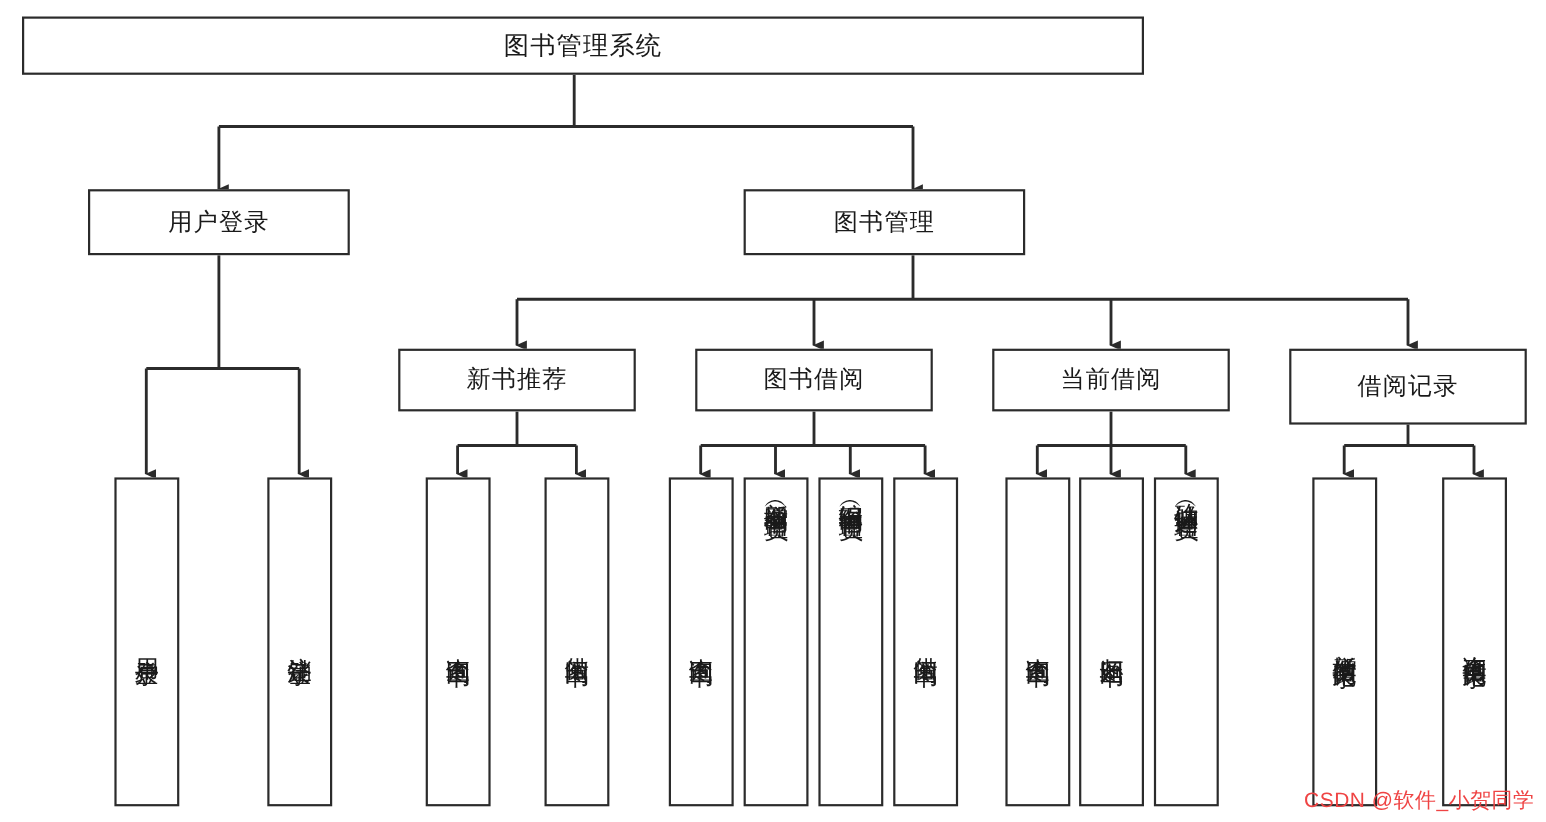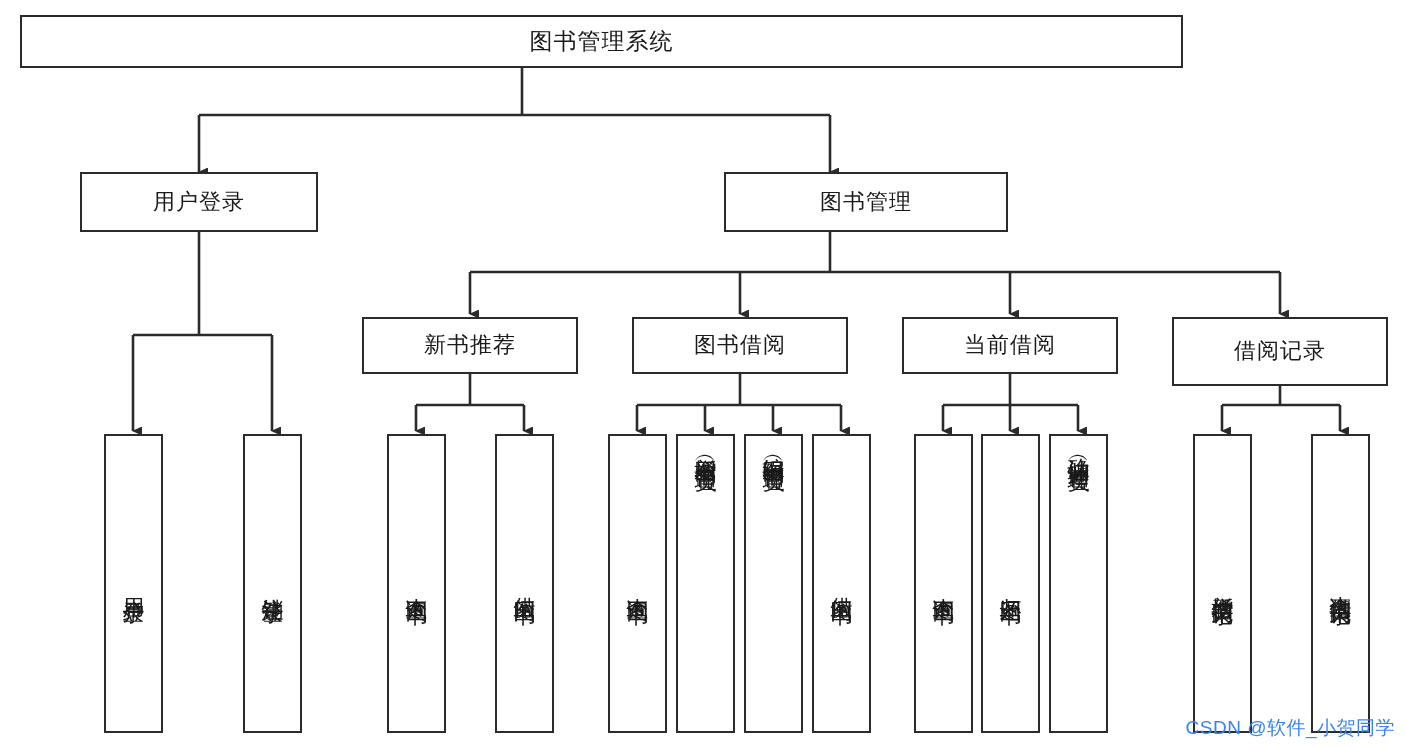--- a/index.html
+++ b/index.html
@@ -65,21 +65,21 @@
     align-items: flex-start;
   }
   .node-v.top-v .node-label {
     margin-top: 4px;
   }
   .watermark {
     position: absolute;
     right: 10px;
     bottom: 6px;
     font-size: 19px;
-    color: #3b82f6;
+    color: #ef4444;
     letter-spacing: 0.5px;
     white-space: nowrap;
     pointer-events: none;
     text-align: right;
   }
 </style>
 </head>
 <body>
 
 <div id="diagram-root">
@@ -130,28 +130,28 @@
       <path d="M1010,405 L1010,431" marker-end="url(#arrowhead)"></path>
       <path d="M1078,405 L1078,431" marker-end="url(#arrowhead)"></path>
 
       <path d="M1280,374 L1280,405"></path>
       <path d="M1222,405 L1340,405"></path>
       <path d="M1222,405 L1222,431" marker-end="url(#arrowhead)"></path>
       <path d="M1340,405 L1340,431" marker-end="url(#arrowhead)"></path>
     </g>
   </svg>
 
-  <div class="node node-h node-root" style="left:20px; top:15px; width:1163px; height:53px;">
+  <div class="node node-h node-root" style="left:20px; top:15px; width:1020px; height:53px;">
     <span class="node-label">图书管理系统</span>
   </div>
 
   <div class="node node-h" style="left:80px; top:172px; width:238px; height:60px;">
     <span class="node-label">用户登录</span>
   </div>
-  <div class="node node-h" style="left:724px; top:172px; width:284px; height:60px;">
+  <div class="node node-h" style="left:676px; top:172px; width:256px; height:60px;">
     <span class="node-label">图书管理</span>
   </div>
 
   <div class="node node-h" style="left:632px; top:317px; width:216px; height:57px;">
     <span class="node-label">图书借阅</span>
   </div>
   <div class="node node-h" style="left:362px; top:317px; width:216px; height:57px;">
     <span class="node-label">新书推荐</span>
   </div>
   <div class="node node-h" style="left:902px; top:317px; width:216px; height:57px;">

